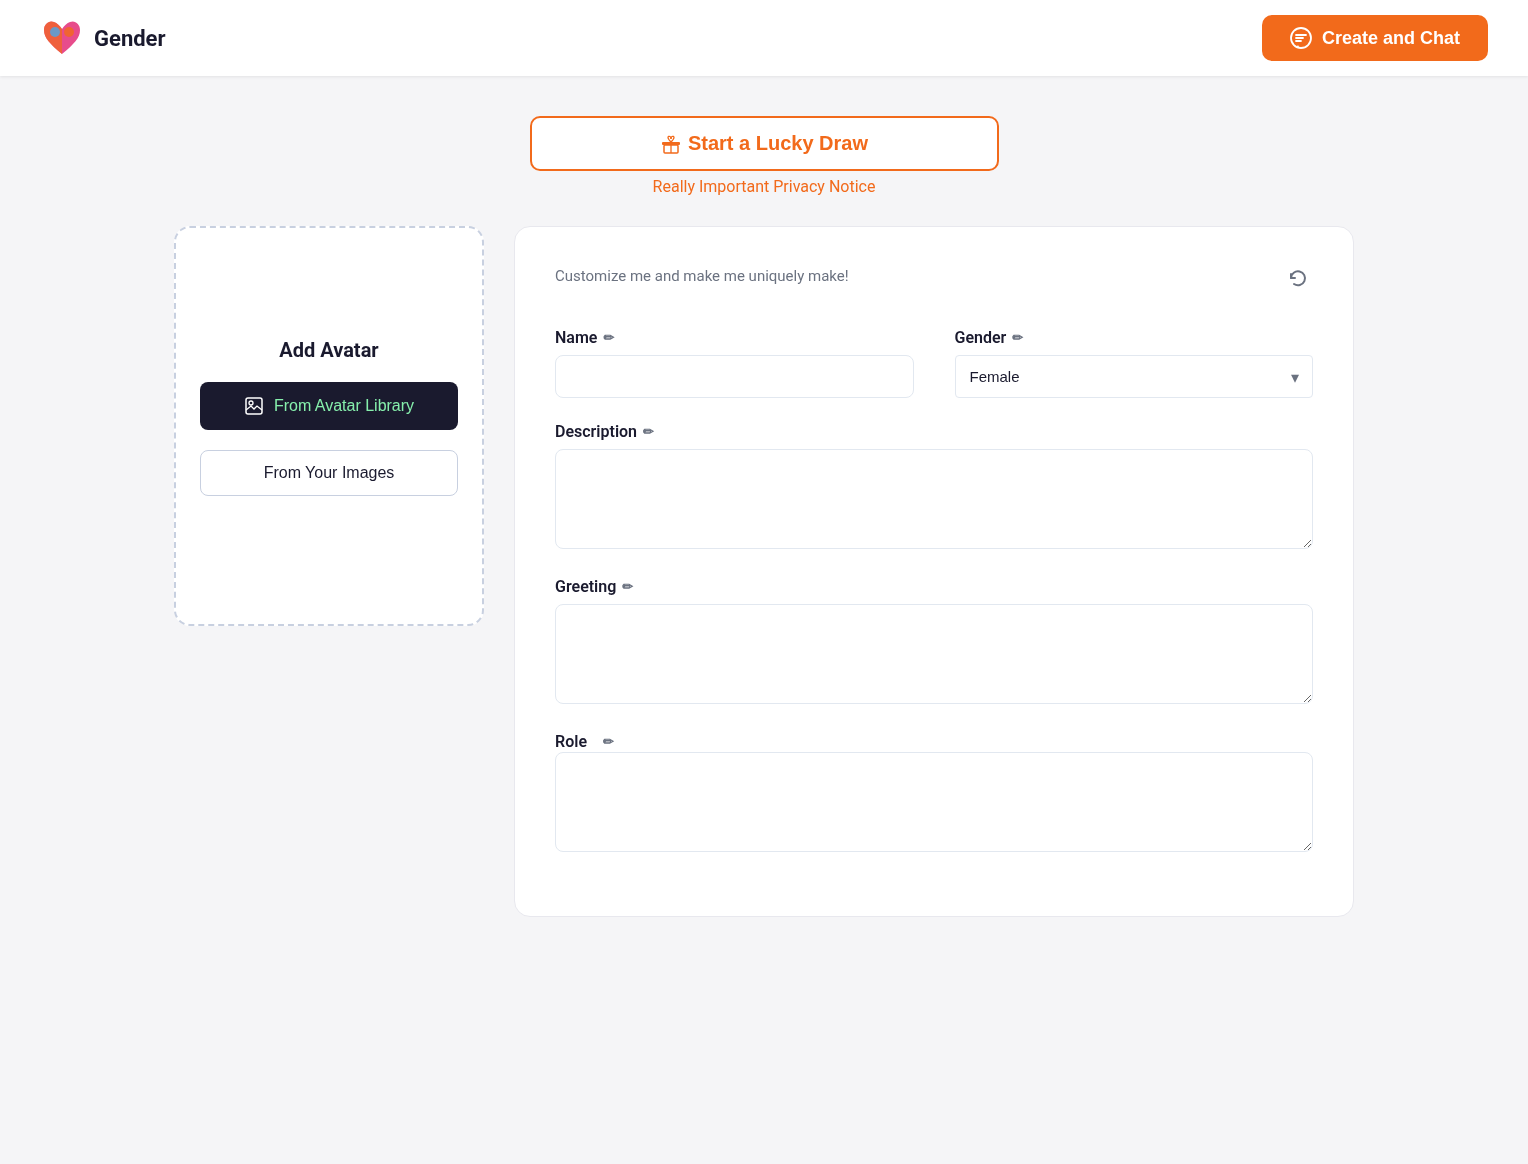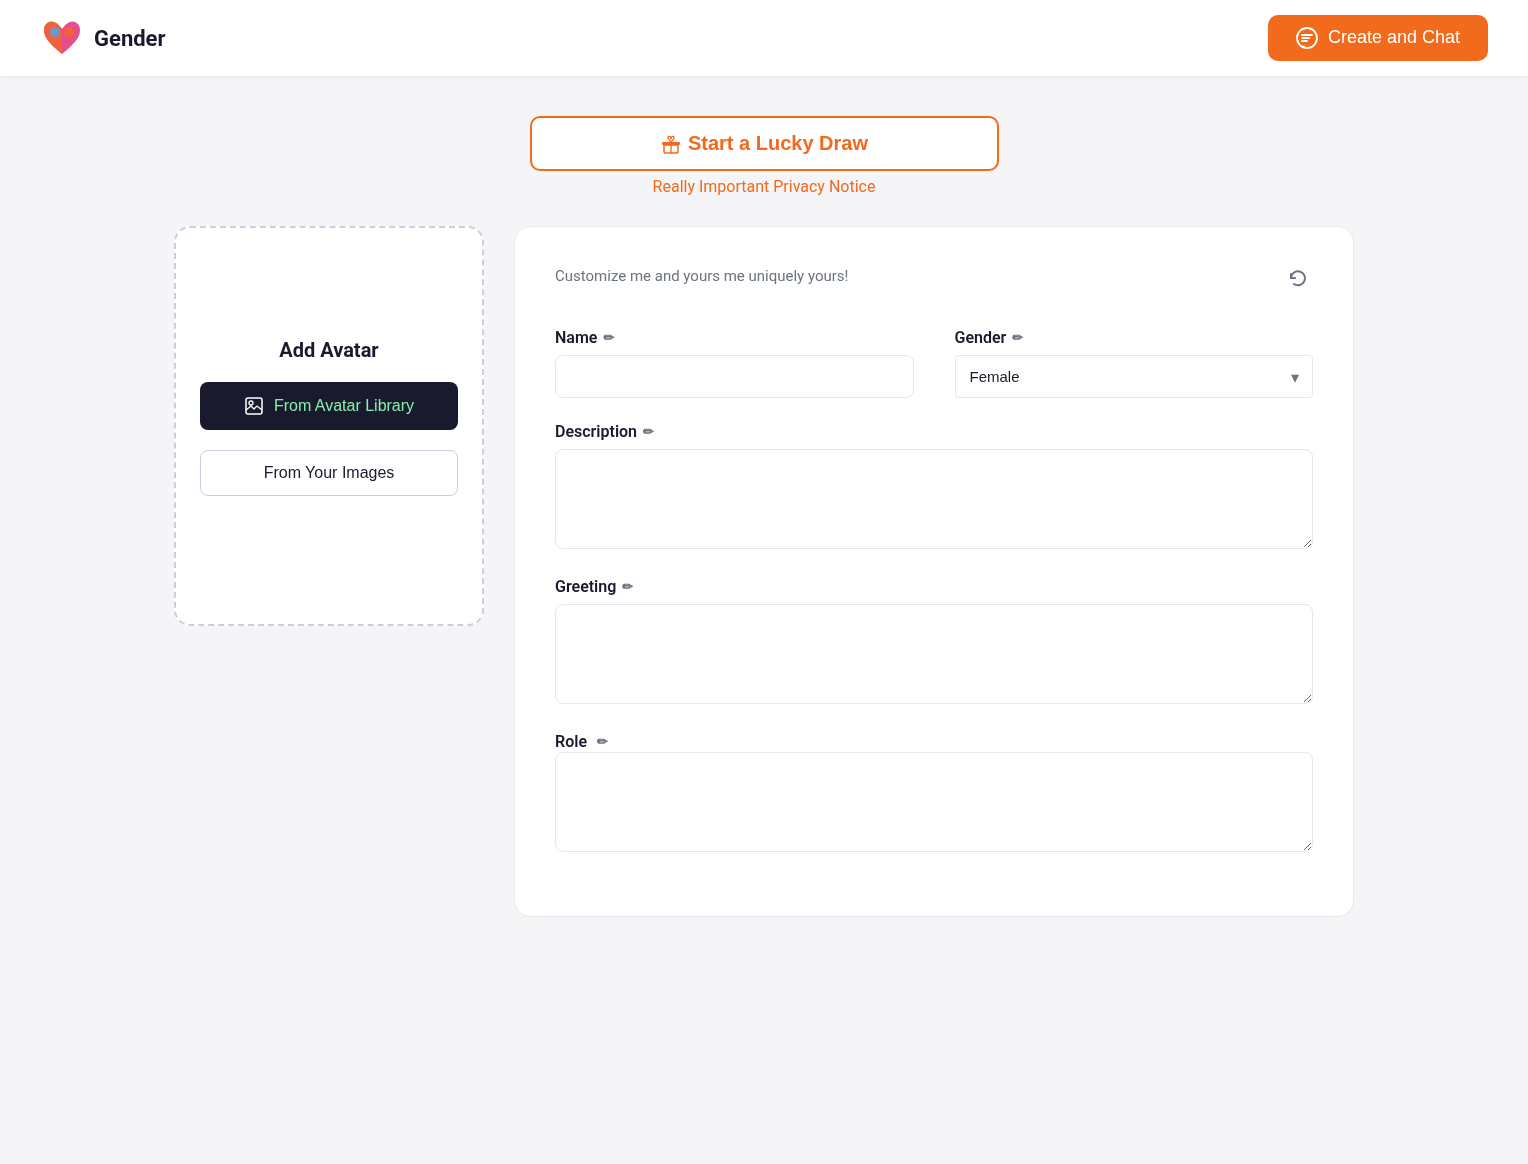--- a/index.html
+++ b/index.html
@@ -43,24 +43,24 @@
       color: #1a1a2e;
     }
 
     .create-chat-btn {
       background: #f26a1b;
       color: #ffffff;
       border: none;
       border-radius: 10px;
       padding: 12px 28px;
       font-size: 18px;
-      font-weight: 400;
-      cursor: pointer;
-      display: flex;
-      align-items: flex-start;
+      font-weight: 700;
+      cursor: pointer;
+      display: flex;
+      align-items: center;
       gap: 10px;
       margin-left: 35px;
     }
 
     
     .main-content {
       padding: 40px 60px;
       max-width: 1300px;
       margin: 0 auto;
     }
@@ -332,21 +332,21 @@
       </button>
 
       <button class="from-images-btn">
         <span>From Your Images</span>
       </button>
     </div>
 
     <div class="details-panel">
       <div class="details-header">
         <div>
-          <div class="details-subtitle">Customize me and yours me uniquely yours!</div>
+          <div class="details-subtitle">Customize me and make me uniquely make!</div>
         </div>
         <button class="reset-btn" title="Reset">
           <svg width="22" height="22" viewBox="0 0 22 22" fill="none">
             <path d="M4 11 A7 7 0 1 1 7 17" stroke="#6b7280" stroke-width="2" stroke-linecap="round"></path>
             <path d="M4 7v4h4" stroke="#6b7280" stroke-width="2" stroke-linecap="round" stroke-linejoin="round"></path>
           </svg>
         </button>
       </div>
 
       <div class="form-row">
@@ -385,21 +385,21 @@
 
       <div class="form-section">
         <label class="field-label" style="margin-bottom:8px; display:flex; align-items:center; gap:6px;">
           <span>Greeting</span>
           <span class="edit-icon">✏</span>
         </label>
         <textarea class="textarea-input" rows="4" style=""></textarea>
       </div>
 
       <div class="form-section">
-        <label class="field-label" style="margin-bottom:1px; display:flex; align-items:center; gap:10px;">
+        <label class="field-label" style="margin-bottom:1px; display:flex; align-items:center; gap:16px;">
           <span>Role</span>
           <span class="edit-icon">✏</span>
         </label>
         <textarea class="textarea-input" rows="3" style=""></textarea>
       </div>
 
     </div>
 
   </div>
 

